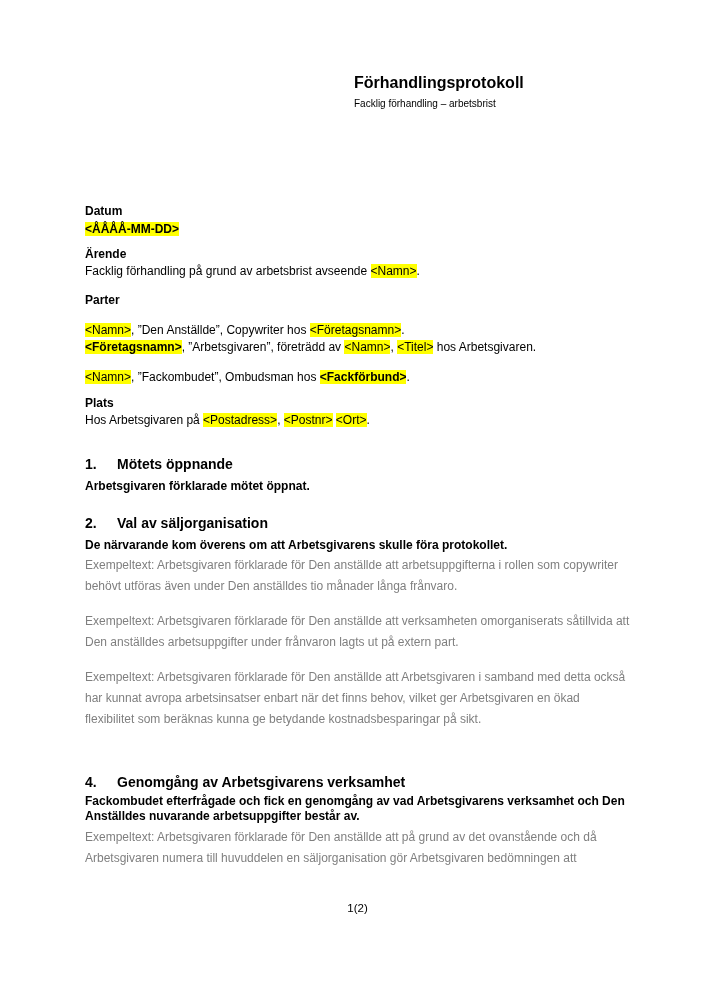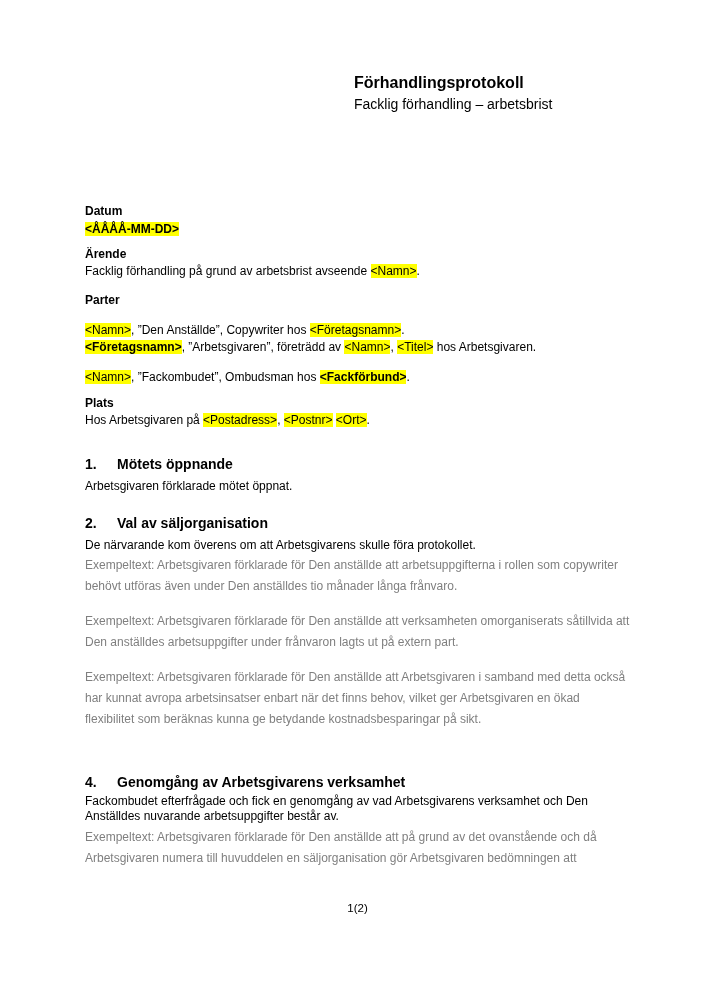--- a/index.html
+++ b/index.html
@@ -20,25 +20,25 @@
   }
   .content {
     position: absolute;
     left: 85px;
     top: 0;
     width: 545px;
     padding-top: 73px;
   }
   .title-block { margin-left: 269px; }
   .doc-title   { font-size: 16px; font-weight: bold; line-height: 20px; white-space: nowrap; }
-  .doc-subtitle{ font-size: 14px; line-height: 18px; margin-top: 2px; white-space: nowrap; }
+  .doc-subtitle{ font-size: 10px; line-height: 18px; margin-top: 2px; white-space: nowrap; }
 
   .meta-label { font-weight: bold; line-height: 15px; }
   .line       { line-height: 16px; }
-  .body-para  { line-height: 15px; }
+  .body-para  { line-height: 15px; font-weight: bold; }
 
   .hl   { background: var(--hl); }
   .bold { font-weight: bold; }
 
   .section-heading { font-size: 14px; font-weight: bold; line-height: 18px; }
   .section-num     { display: inline-block; width: 32px; }
 
   .example {
     color: var(--example);
     line-height: 21px;

